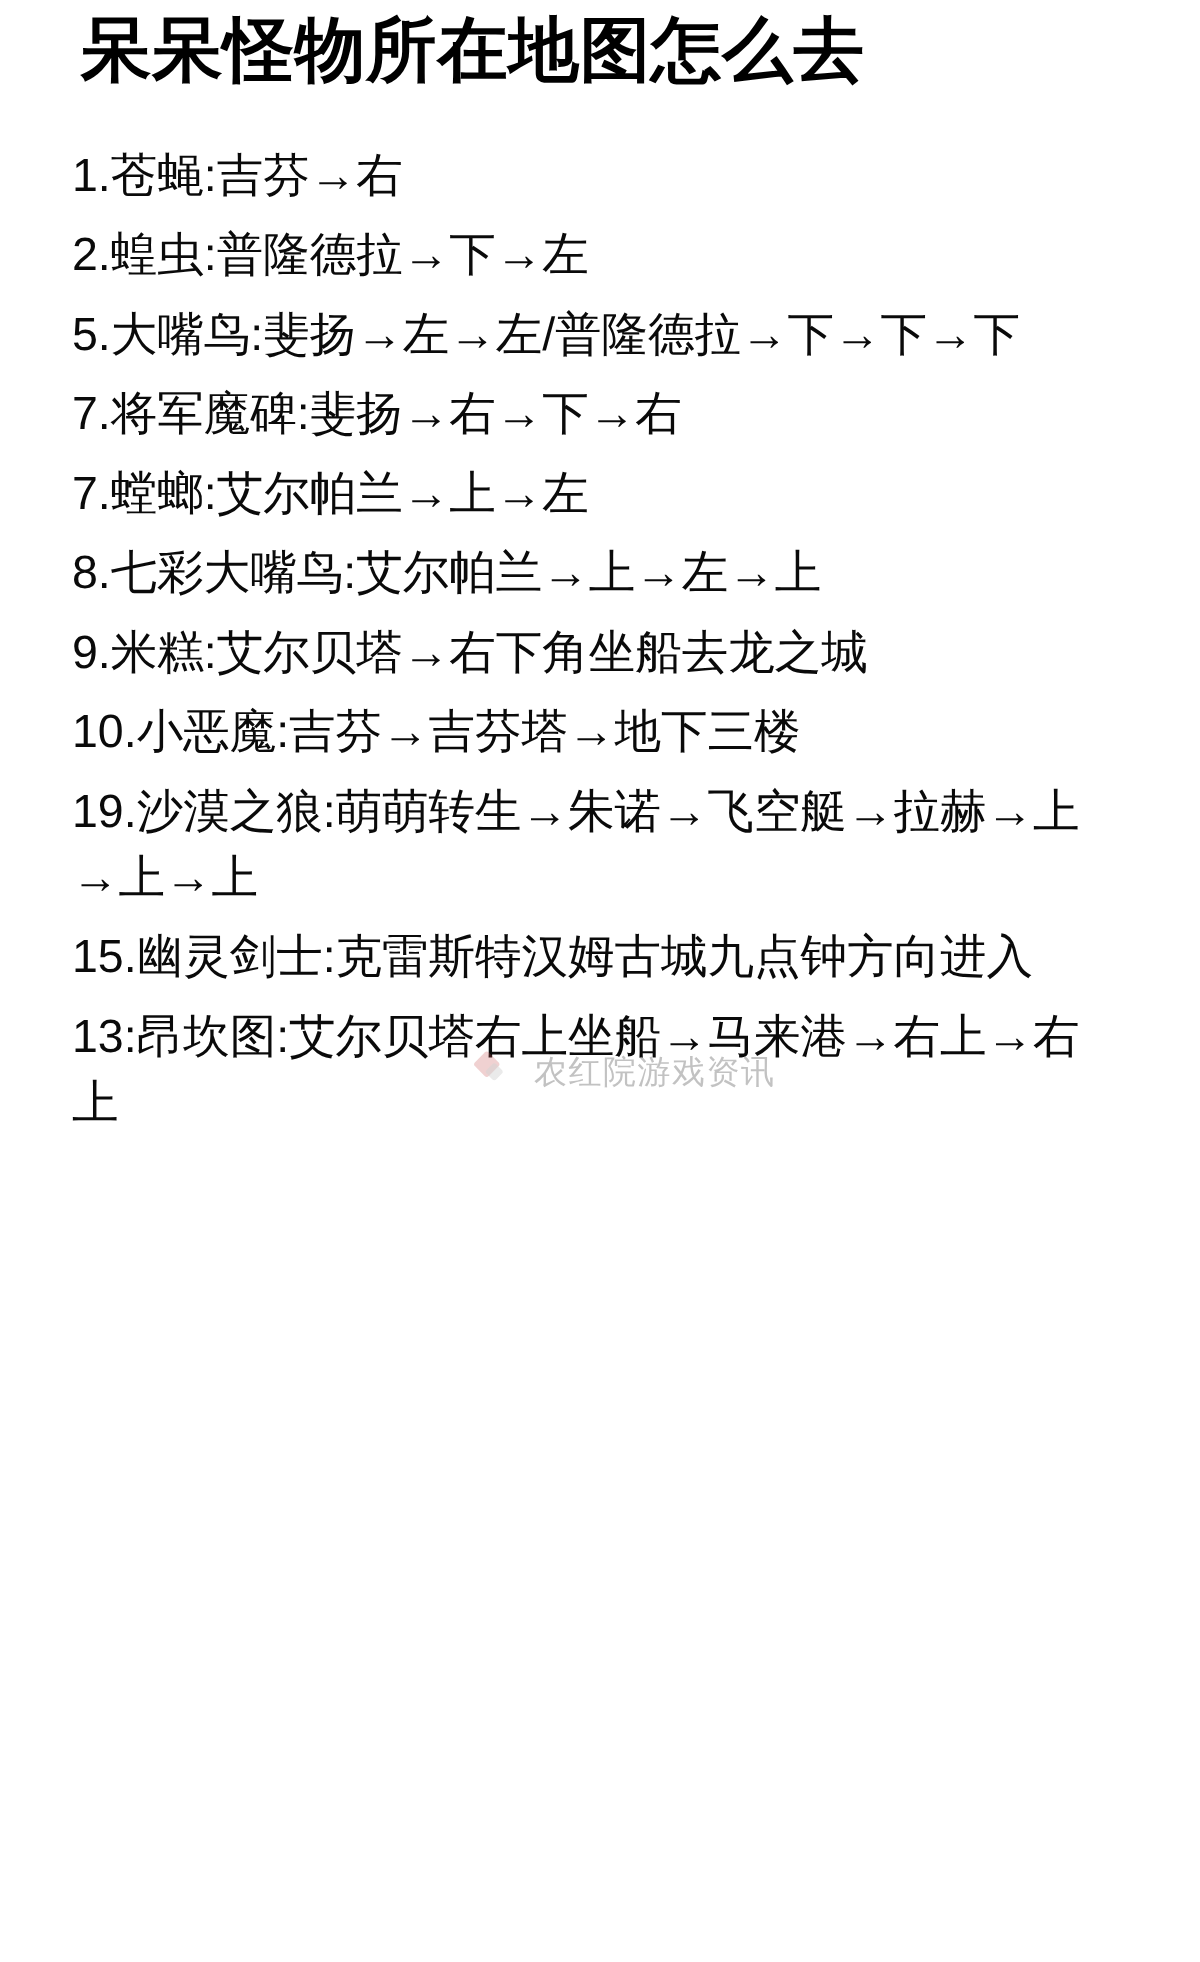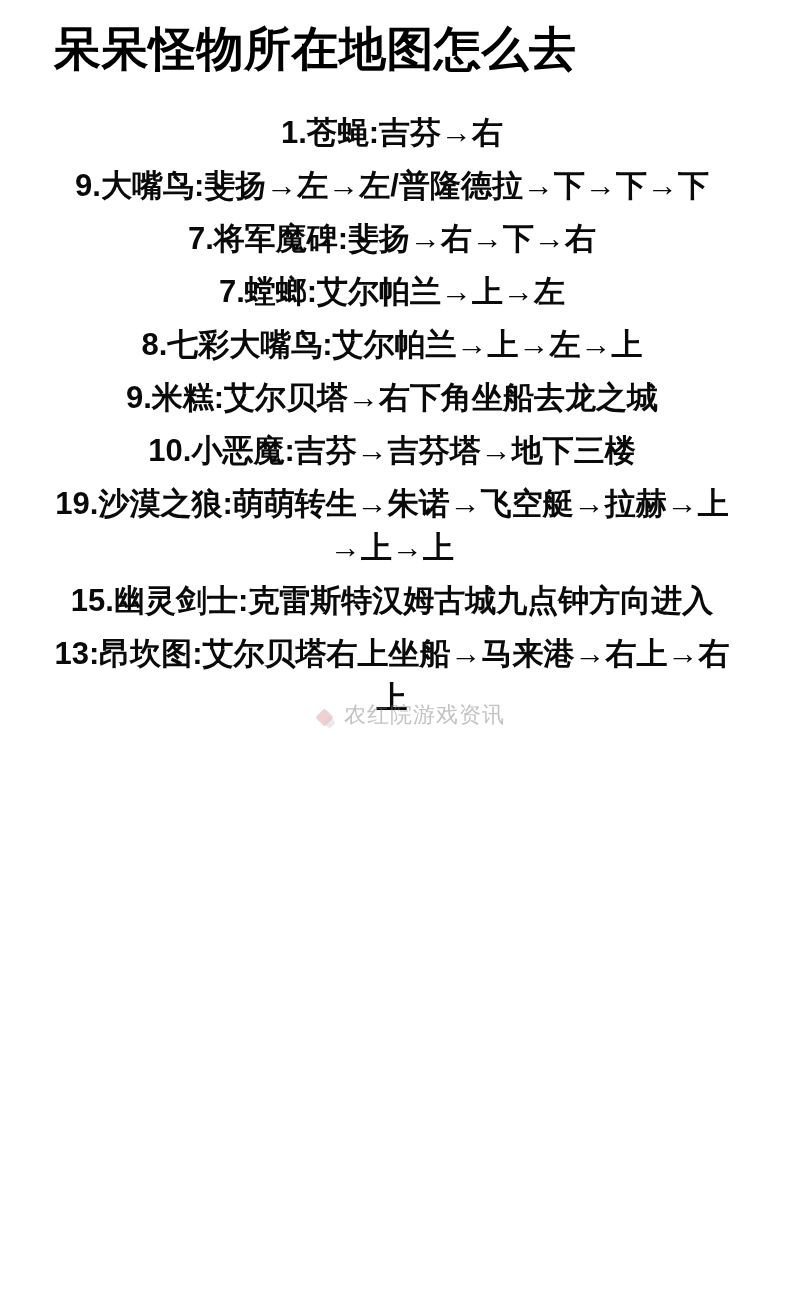--- a/index.html
+++ b/index.html
@@ -13,56 +13,55 @@
     font-family: "Liberation Sans", "DejaVu Sans", sans-serif;
     color: #000000;
     overflow: hidden;
     position: relative;
   }
   .page {
     position: relative;
     width: 776px;
     height: 1308px;
     box-sizing: border-box;
-    padding: 20px 40px 0 48px;
+    padding: 4px 40px 0 48px;
   }
   .title {
     font-size: 47px;
     font-weight: 700;
     letter-spacing: 0.5px;
     line-height: 1.25;
     margin: 0 0 32px 6px;
     color: #000;
   }
   .lines {
     margin: 0;
     padding: 0;
     list-style: none;
   }
   .line {
     font-size: 31px;
     line-height: 1.42;
     margin: 0 0 9px 0;
     color: #0a0a0a;
     word-break: break-all;
-    font-weight: 700;
-    text-align: center;
+    font-weight: 400;
   }
   .watermark {
     position: absolute;
     left: 316px;
     top: 700px;
     font-size: 22px;
     color: rgba(120, 120, 120, 0.45);
     letter-spacing: 1px;
     pointer-events: none;
     white-space: nowrap;
     display: flex;
-    align-items: flex-end;
-    gap: 6px;
+    align-items: flex-start;
+    gap: 18px;
   }
   .wm-mark {
     display: inline-block;
     width: 22px;
     height: 22px;
     position: relative;
     opacity: 0.5;
   }
   .wm-mark::before {
     content: "";
@@ -85,21 +84,22 @@
 </style>
 </head>
 <body>
 
 <div class="page">
 
   <h1 class="title">呆呆怪物所在地图怎么去</h1>
 
   <div class="lines">
     <p class="line">1.苍蝇:吉芬→右</p>
-    <p class="line">9.大嘴鸟:斐扬→左→左/普隆德拉→下→下→下</p>
+    <p class="line">2.蝗虫:普隆德拉→下→左</p>
+    <p class="line">5.大嘴鸟:斐扬→左→左/普隆德拉→下→下→下</p>
     <p class="line">7.将军魔碑:斐扬→右→下→右</p>
     <p class="line">7.螳螂:艾尔帕兰→上→左</p>
     <p class="line">8.七彩大嘴鸟:艾尔帕兰→上→左→上</p>
     <p class="line">9.米糕:艾尔贝塔→右下角坐船去龙之城</p>
     <p class="line">10.小恶魔:吉芬→吉芬塔→地下三楼</p>
     <p class="line">19.沙漠之狼:萌萌转生→朱诺→飞空艇→拉赫→上→上→上</p>
     <p class="line">15.幽灵剑士:克雷斯特汉姆古城九点钟方向进入</p>
     <p class="line">13:昂坎图:艾尔贝塔右上坐船→马来港→右上→右上</p>
   </div>
 

